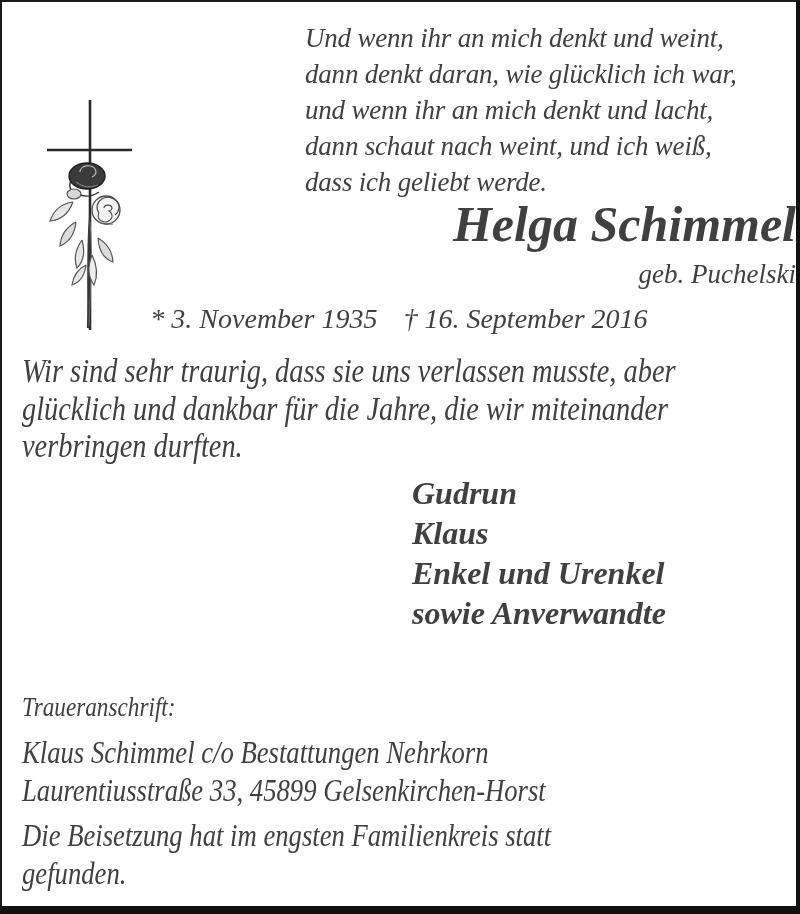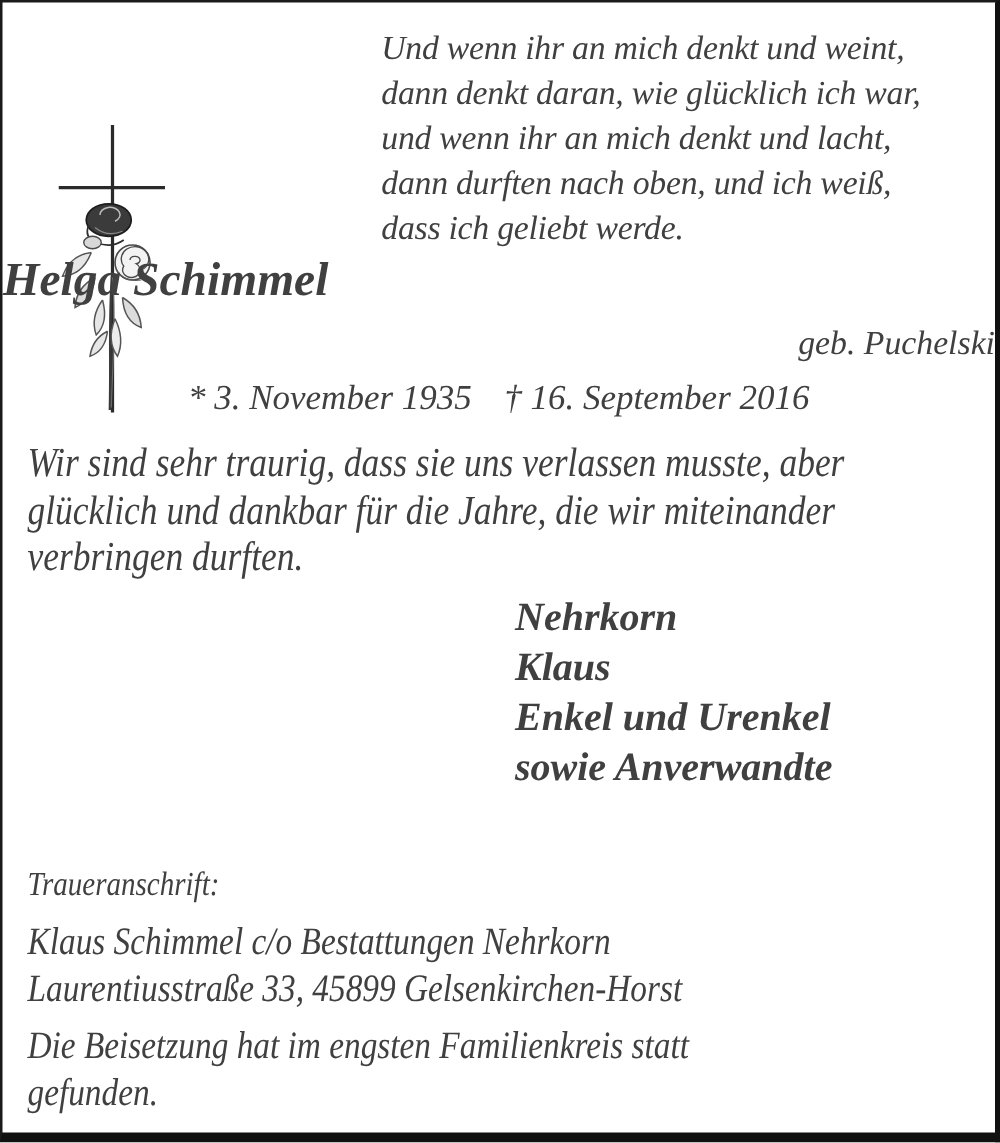--- a/index.html
+++ b/index.html
@@ -40,22 +40,22 @@
     left: 38px;
     top: 88px;
     width: 100px;
     height: 248px;
   }
 
   
   .name {
     left: 0; right: 0;
     top: 192px;
-    text-align: left;
-    font-size: 38px;
+    text-align: right;
+    font-size: 50px;
     font-weight: bold;
     line-height: 60px;
     white-space: nowrap;
   }
   .maiden {
     left: 0; right: 0;
     top: 256px;
     text-align: right;
     font-size: 27px;
     line-height: 32px;
@@ -144,39 +144,39 @@
     <path d="M66,120 m-2,-2 a4,3 0 1,1 5,3 a7,6 0 1,1 -10,2 a11,10 0 1,1 16,2" fill="none" stroke="#4a4a4a" stroke-width="1.1"></path>
     <path d="M53,126 q6,10 20,8" fill="none" stroke="#5a5a5a" stroke-width="1"></path>
 
     <ellipse cx="34" cy="104" rx="7" ry="5" fill="#d8d8d8" stroke="#4a4a4a" stroke-width="1.1"></ellipse>
   </svg>
 
   <div class="abs poem">
     <div>Und wenn ihr an mich denkt und weint,</div>
     <div>dann denkt daran, wie glücklich ich war,</div>
     <div>und wenn ihr an mich denkt und lacht,</div>
-    <div>dann durften nach oben, und ich weiß,</div>
+    <div>dann schaut nach weint, und ich weiß,</div>
     <div>dass ich geliebt werde.</div>
   </div>
 
   <div class="abs name">Helga Schimmel</div>
   <div class="abs maiden">geb. Puchelski</div>
   <div class="abs dates">
     <span>* 3. November 1935</span>
     <span>† 16. September 2016</span>
   </div>
 
   <div class="abs message condensed">
     <div>Wir sind sehr traurig, dass sie uns verlassen musste, aber</div>
     <div>glücklich und dankbar für die Jahre, die wir miteinander</div>
     <div>verbringen durften.</div>
   </div>
 
   <div class="abs mourners">
-    <div>Nehrkorn</div>
+    <div>Gudrun</div>
     <div>Klaus</div>
     <div>Enkel und Urenkel</div>
     <div>sowie Anverwandte</div>
   </div>
 
   <div class="abs address-label condensed">Traueranschrift:</div>
   <div class="abs address condensed">
     <div>Klaus Schimmel c/o Bestattungen Nehrkorn</div>
     <div>Laurentiusstraße 33, 45899 Gelsenkirchen-Horst</div>
   </div>

